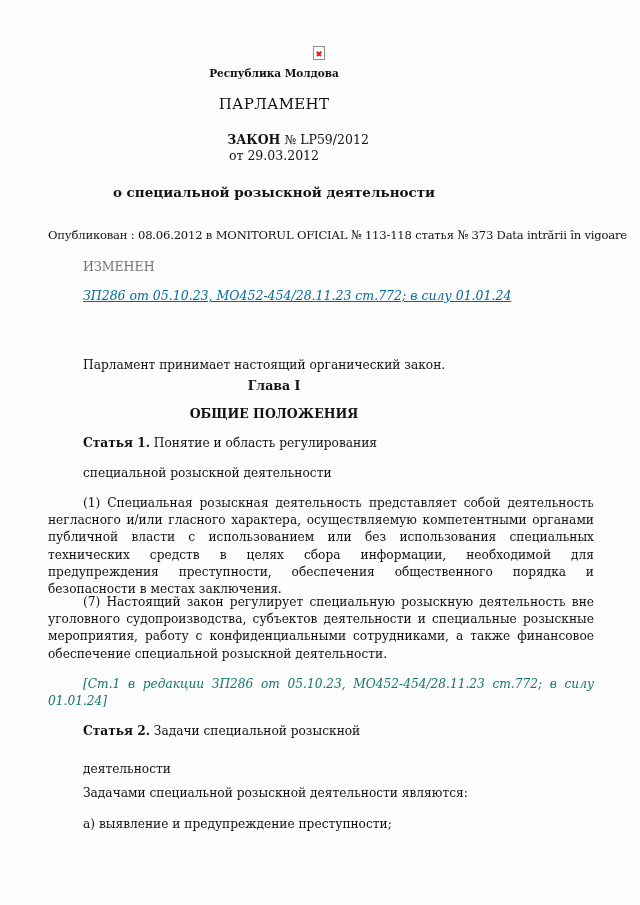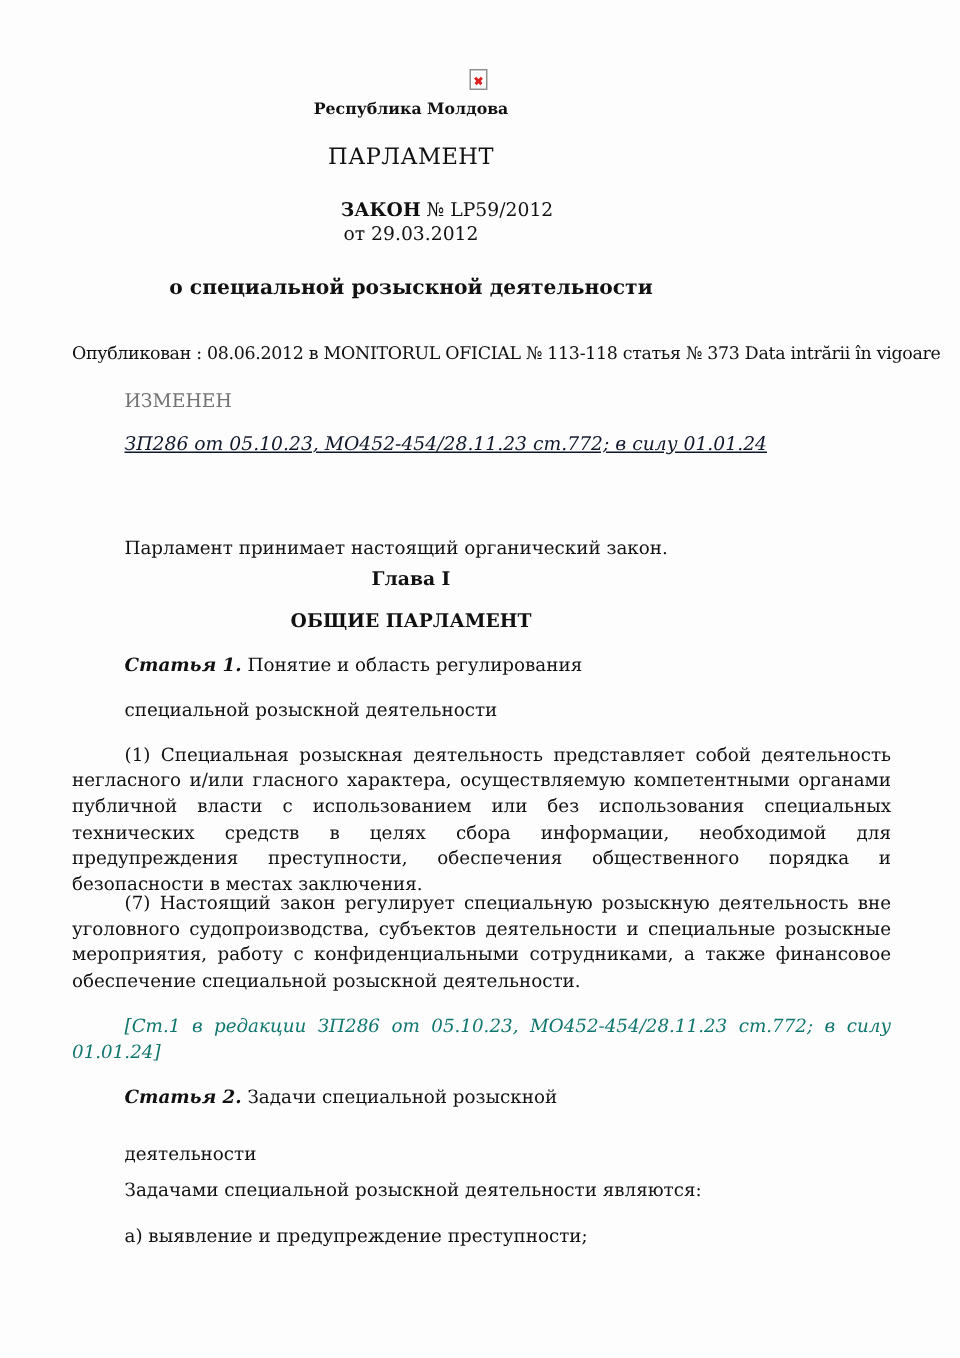--- a/index.html
+++ b/index.html
@@ -28,28 +28,28 @@
 
   .country { top: 67px; font-weight: bold; font-size: 10.5px; }
   .parliament { top: 95px; font-size: 15px; letter-spacing: 0.3px; }
   .law-no { top: 132px; font-size: 12.5px; padding-left: 24px; }
   .law-no b { font-weight: bold; }
   .law-date { top: 148px; font-size: 12.5px; }
   .law-title { top: 184px; font-weight: bold; font-size: 13.5px; }
 
   .published { left: 48px; top: 228px; font-size: 11.6px; letter-spacing: -0.2px; text-align: right; }
   .modified { left: 83px; top: 259px; color: #737373; font-size: 12.5px; }
-  .mod-link { left: 83px; top: 288px; color: #0f172a; font-style: italic; text-decoration: underline; font-size: 12.5px; }
+  .mod-link { left: 83px; top: 288px; color: #0369a1; font-style: italic; text-decoration: underline; font-size: 12.5px; }
 
   .intro { left: 83px; top: 346px; font-size: 12.2px; margin-top: 12px; }
   .chapter { top: 378px; font-weight: bold; font-size: 12.5px; }
   .chapter-title { top: 406px; font-weight: bold; font-size: 12.5px; }
 
   .art-head { left: 83px; font-size: 12.2px; }
-  .art-head b { font-weight: bold; font-style: italic; }
+  .art-head b { font-weight: bold; }
 
   .para {
     position: absolute; left: 48px; width: 546px;
     text-align: justify; line-height: 17.2px; font-size: 12.2px;
     text-indent: 35px;
   }
   .para-blue { color: #0f766e; font-style: italic; }
 </style>
 </head>
 <body>
@@ -61,21 +61,21 @@
 <div class="abs center law-no"><b>ЗАКОН</b> <span>№ LP59/2012</span></div>
 <div class="abs center law-date">от 29.03.2012</div>
 <div class="abs center law-title">о специальной розыскной деятельности</div>
 
 <div class="abs published">Опубликован : 08.06.2012 в MONITORUL OFICIAL № 113-118 статья № 373 Data intrării în vigoare</div>
 <div class="abs modified">ИЗМЕНЕН</div>
 <a class="abs mod-link">ЗП286 от 05.10.23, МО452-454/28.11.23 ст.772; в силу 01.01.24</a>
 
 <div class="abs intro">Парламент принимает настоящий органический закон.</div>
 <div class="abs center chapter">Глава I</div>
-<div class="abs center chapter-title">ОБЩИЕ ПАРЛАМЕНТ</div>
+<div class="abs center chapter-title">ОБЩИЕ ПОЛОЖЕНИЯ</div>
 
 <div class="abs art-head" style="top:436px"><b>Статья 1.</b> <span>Понятие и область регулирования</span></div>
 <div class="abs art-head" style="top:466px">специальной розыскной деятельности</div>
 
 <div class="para" style="top:495px">(1) Специальная розыскная деятельность представляет собой деятельность негласного и/или гласного характера, осуществляемую компетентными органами публичной власти с использованием или без использования специальных технических средств в целях сбора информации, необходимой для предупреждения преступности, обеспечения общественного порядка и безопасности в местах заключения.</div>
 <div class="para" style="top:594px">(7) Настоящий закон регулирует специальную розыскную деятельность вне уголовного судопроизводства, субъектов деятельности и специальные розыскные мероприятия, работу с конфиденциальными сотрудниками, а также финансовое обеспечение специальной розыскной деятельности.</div>
 <div class="para para-blue" style="top:676px">[Ст.1 в редакции ЗП286 от 05.10.23, МО452-454/28.11.23 ст.772; в силу 01.01.24]</div>
 
 <div class="abs art-head" style="top:724px"><b>Статья 2.</b> <span>Задачи специальной розыскной</span></div>
 <div class="abs art-head" style="top:762px">деятельности</div>

